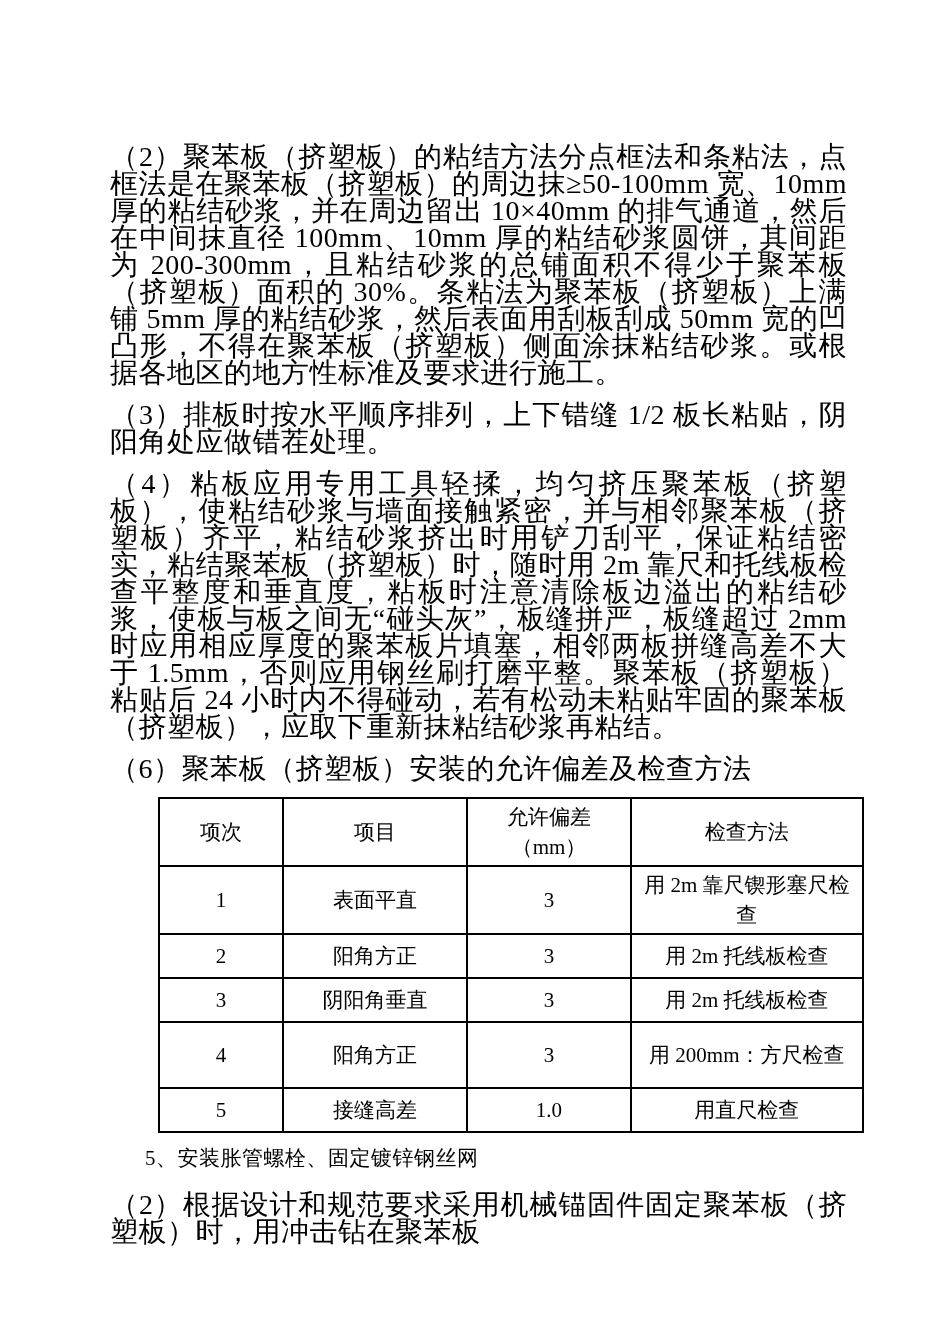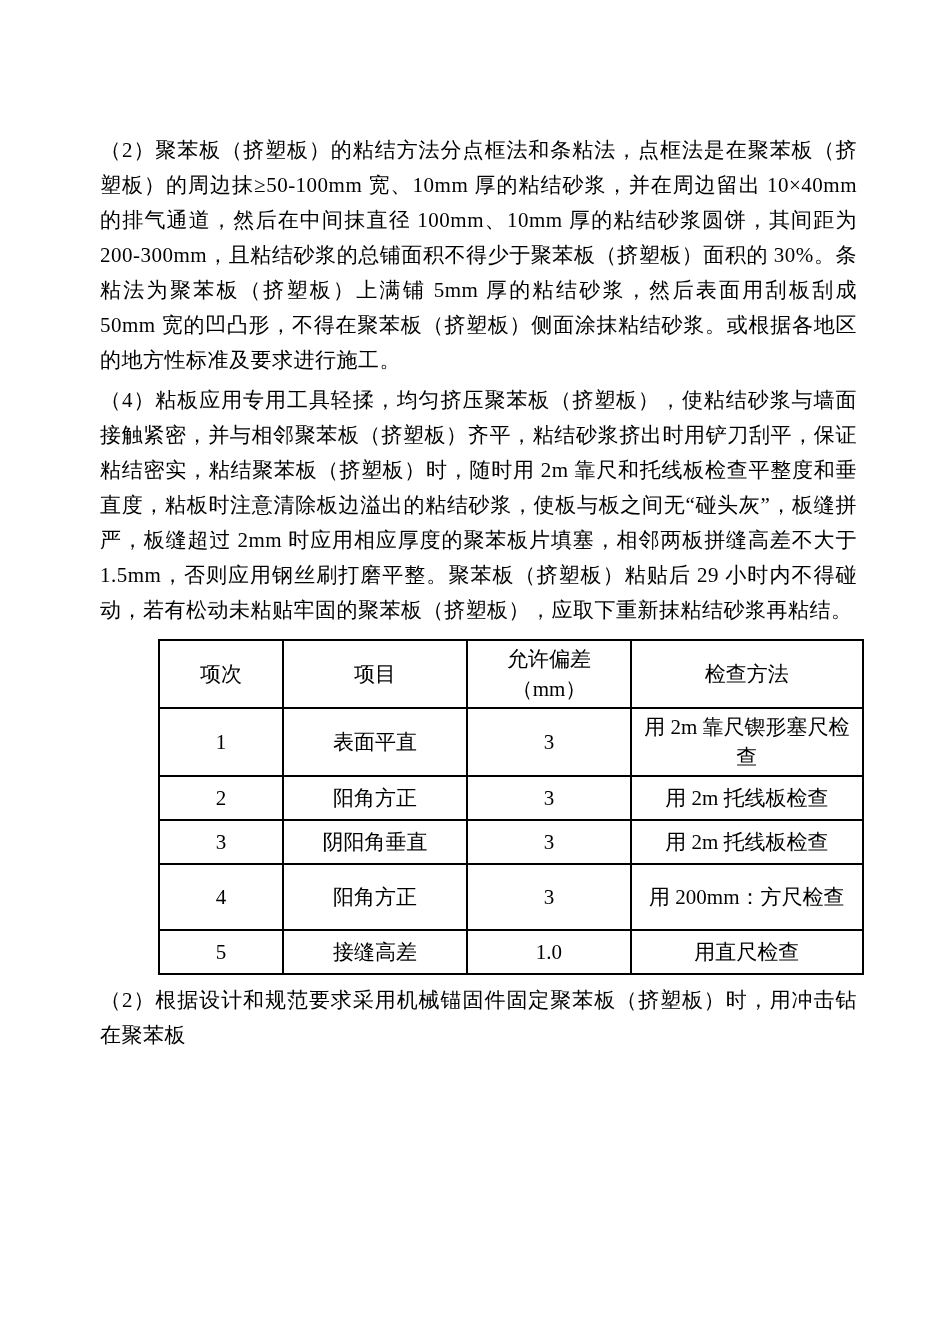--- a/index.html
+++ b/index.html
@@ -15,25 +15,25 @@
     position: relative;
   }
   .page {
     box-sizing: border-box;
     width: 950px;
     min-height: 1344px;
     padding: 128px 88px 40px 95px;
     background: #ffffff;
   }
   .para {
-    font-size: 21px;
-    line-height: 35px;
+    font-size: 28px;
+    line-height: 27px;
     text-align: justify;
     text-justify: inter-ideograph;
-    margin: 5px;
+    margin: 15px;
     letter-spacing: 0.5px;
   }
   .deviation-table {
     border-collapse: collapse;
     table-layout: fixed;
     width: 706px;
     margin: 11px 0 8px 63px;
     font-size: 21px;
     line-height: 30px;
   }
@@ -61,24 +61,26 @@
     letter-spacing: 0.5px;
   }
 </style>
 </head>
 <body>
 
 <div class="page">
 
   <p class="para">（2）聚苯板（挤塑板）的粘结方法分点框法和条粘法，点框法是在聚苯板（挤塑板）的周边抹≥50-100mm 宽、10mm 厚的粘结砂浆，并在周边留出 10×40mm 的排气通道，然后在中间抹直径 100mm、10mm 厚的粘结砂浆圆饼，其间距为 200-300mm，且粘结砂浆的总铺面积不得少于聚苯板（挤塑板）面积的 30%。条粘法为聚苯板（挤塑板）上满铺 5mm 厚的粘结砂浆，然后表面用刮板刮成 50mm 宽的凹凸形，不得在聚苯板（挤塑板）侧面涂抹粘结砂浆。或根据各地区的地方性标准及要求进行施工。</p>
 
+  <p class="para">（3）排板时按水平顺序排列，上下错缝 1/2 板长粘贴，阴阳角处应做错茬处理。</p>
 
-  <p class="para">（4）粘板应用专用工具轻揉，均匀挤压聚苯板（挤塑板），使粘结砂浆与墙面接触紧密，并与相邻聚苯板（挤塑板）齐平，粘结砂浆挤出时用铲刀刮平，保证粘结密实，粘结聚苯板（挤塑板）时，随时用 2m 靠尺和托线板检查平整度和垂直度，粘板时注意清除板边溢出的粘结砂浆，使板与板之间无“碰头灰”，板缝拼严，板缝超过 2mm 时应用相应厚度的聚苯板片填塞，相邻两板拼缝高差不大于 1.5mm，否则应用钢丝刷打磨平整。聚苯板（挤塑板）粘贴后 29 小时内不得碰动，若有松动未粘贴牢固的聚苯板（挤塑板），应取下重新抹粘结砂浆再粘结。</p>
+  <p class="para">（4）粘板应用专用工具轻揉，均匀挤压聚苯板（挤塑板），使粘结砂浆与墙面接触紧密，并与相邻聚苯板（挤塑板）齐平，粘结砂浆挤出时用铲刀刮平，保证粘结密实，粘结聚苯板（挤塑板）时，随时用 2m 靠尺和托线板检查平整度和垂直度，粘板时注意清除板边溢出的粘结砂浆，使板与板之间无“碰头灰”，板缝拼严，板缝超过 2mm 时应用相应厚度的聚苯板片填塞，相邻两板拼缝高差不大于 1.5mm，否则应用钢丝刷打磨平整。聚苯板（挤塑板）粘贴后 24 小时内不得碰动，若有松动未粘贴牢固的聚苯板（挤塑板），应取下重新抹粘结砂浆再粘结。</p>
 
 
+  <p class="para">（6）聚苯板（挤塑板）安装的允许偏差及检查方法</p>
 
   <table class="deviation-table">
     <colgroup>
       <col class="col-index">
       <col class="col-item">
       <col class="col-dev">
       <col class="col-method">
     </colgroup>
     <thead>
       <tr>
@@ -115,17 +117,18 @@
       </tr>
       <tr class="row-short">
         <td>5</td>
         <td>接缝高差</td>
         <td>1.0</td>
         <td>用直尺检查</td>
       </tr>
     </tbody>
   </table>
 
+  <p class="section-heading">5、安装胀管螺栓、固定镀锌钢丝网</p>
 
 
   <p class="para">（2）根据设计和规范要求采用机械锚固件固定聚苯板（挤塑板）时，用冲击钻在聚苯板</p>
 
 </div>
 
 </body></html>

